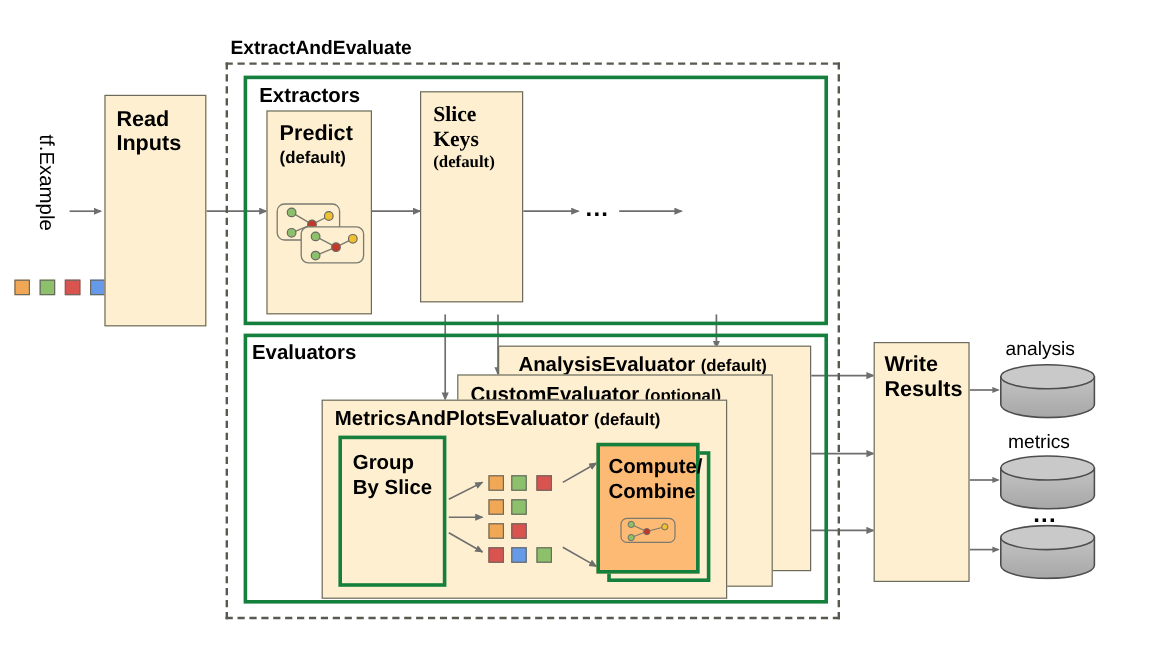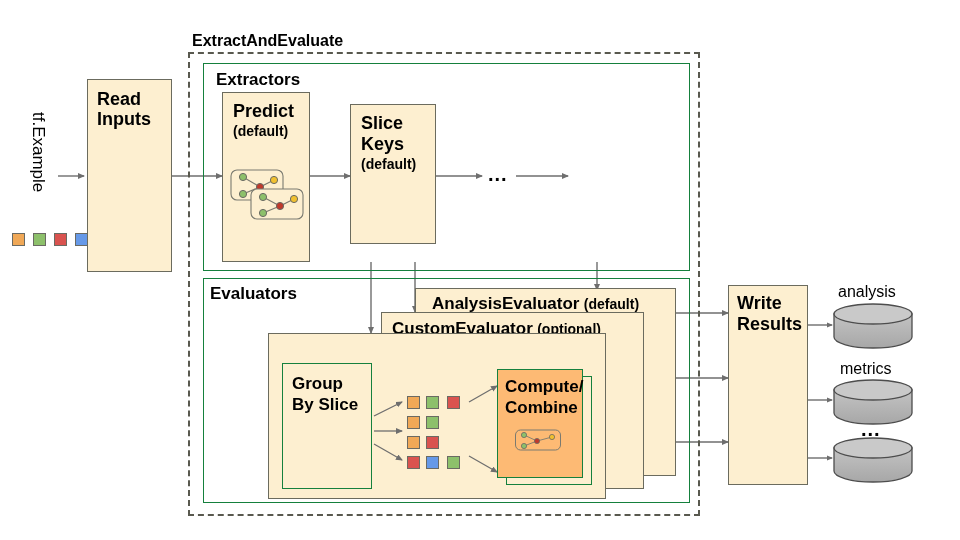--- a/index.html
+++ b/index.html
@@ -4,21 +4,21 @@
 <style>
   html,body{margin:0;padding:0;background:#ffffff;}
   body{width:960px;height:540px;position:relative;overflow:hidden;
        font-family:"Liberation Sans",sans-serif;color:#000;}
   .canvas{position:absolute;left:0;top:0;width:960px;height:540px;}
   svg.layer{position:absolute;left:0;top:0;width:960px;height:540px;pointer-events:none;}
 
   .box{position:absolute;box-sizing:border-box;background:#fdefd0;
        border:1px solid #6b6b5e;}
   .plain{position:absolute;box-sizing:border-box;background:transparent;
-         border:1px solid #15803d;}
+         border:3px solid #15803d;}
   .dashbox{position:absolute;box-sizing:border-box;background:transparent;
            border:2px dashed #59594f;}
 
   .ttl{font-weight:bold;line-height:1.12;}
   .sub{font-weight:bold;}
 
   .grp-label{position:absolute;font-weight:bold;font-size:17px;}
   .outer-label{position:absolute;font-weight:bold;font-size:16px;}
 
   .sq{position:absolute;width:13px;height:13px;box-sizing:border-box;
@@ -120,21 +120,21 @@
         <line x1="34" y1="46" x2="51" y2="39"></line>
         <line x1="51" y1="39" x2="65" y2="32"></line>
       </g>
       <circle cx="34" cy="30" r="3.6" fill="#8dc06b" stroke="#6a6a63" stroke-width="1"></circle>
       <circle cx="34" cy="46" r="3.6" fill="#8dc06b" stroke="#6a6a63" stroke-width="1"></circle>
       <circle cx="51" cy="39" r="3.6" fill="#c0392b" stroke="#6a6a63" stroke-width="1"></circle>
       <circle cx="65" cy="32" r="3.6" fill="#f0c030" stroke="#6a6a63" stroke-width="1"></circle>
     </svg>
   </div>
 
-  <div class="box" style="left:350px;top:104px;width:86px;height:140px;">
+  <div class="box" style="left:350px;top:76px;width:86px;height:176px;font-family:Liberation Serif, serif;">
     <div class="ttl" style="position:absolute;left:10px;top:8px;font-size:18px;">Slice</div>
     <div class="ttl" style="position:absolute;left:10px;top:29px;font-size:18px;">Keys</div>
     <div class="sub" style="position:absolute;left:10px;top:51px;font-size:14px;">(default)</div>
   </div>
 
   <div class="dots" style="left:488px;top:163px;">...</div>
 
 
   <div class="plain" style="left:203px;top:278px;width:487px;height:225px;"></div>
   <div class="grp-label" style="left:210px;top:284px;">Evaluators</div>
@@ -147,20 +147,24 @@
   </div>
 
   <div class="box" style="left:381px;top:312px;width:263px;height:177px;">
     <div style="position:absolute;left:10px;top:6px;white-space:nowrap;text-align:center;">
       <span class="ttl" style="font-size:17px;">CustomEvaluator</span>
       <span class="sub" style="font-size:14px;">(optional)</span>
     </div>
   </div>
 
   <div class="box" style="left:268px;top:333px;width:338px;height:166px;">
+    <div style="position:absolute;left:10px;top:5px;white-space:nowrap;">
+      <span class="ttl" style="font-size:17px;">MetricsAndPlotsEvaluator</span>
+      <span class="sub" style="font-size:14px;">(default)</span>
+    </div>
 
     <div class="plain" style="left:13px;top:29px;width:90px;height:126px;">
       <div class="ttl" style="position:absolute;left:9px;top:10px;font-size:17px;">Group</div>
       <div class="ttl" style="position:absolute;left:9px;top:31px;font-size:17px;">By Slice</div>
     </div>
 
     <div style="position:absolute;left:138px;top:62px;width:60px;height:72px;">
       <span class="sq" style="left:0px;top:0px;background:#f0a857;"></span>
       <span class="sq" style="left:19px;top:0px;background:#8dc06b;"></span>
       <span class="sq" style="left:40px;top:0px;background:#d9534f;"></span>

